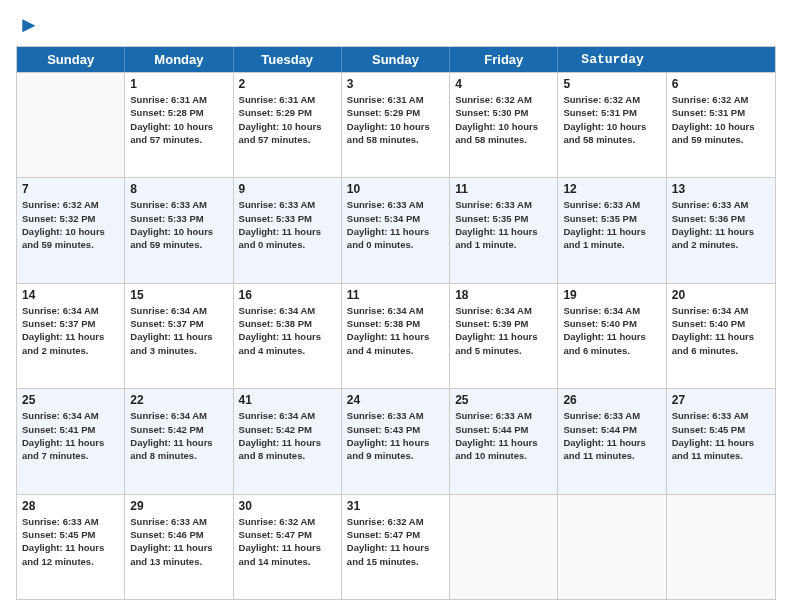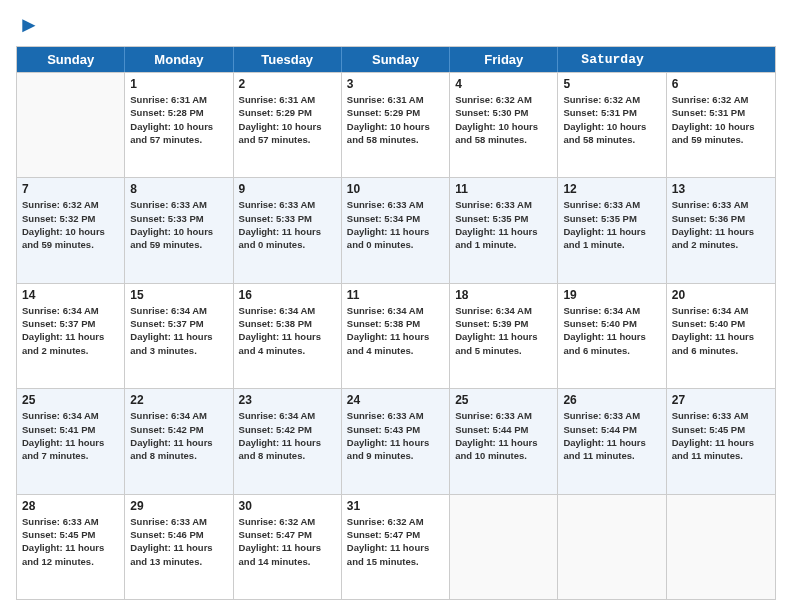--- a/index.html
+++ b/index.html
@@ -302,21 +302,21 @@
 and 7 minutes.</div>
           </div>
           <div class="cal-cell">
             <div class="day-num">22</div>
             <div class="day-info" style="white-space: pre-line;">Sunrise: 6:34 AM
 Sunset: 5:42 PM
 Daylight: 11 hours
 and 8 minutes.</div>
           </div>
           <div class="cal-cell">
-            <div class="day-num">23</div>
+            <div class="day-num">41</div>
             <div class="day-info" style="white-space: pre-line;">Sunrise: 6:34 AM
 Sunset: 5:42 PM
 Daylight: 11 hours
 and 8 minutes.</div>
           </div>
           <div class="cal-cell">
             <div class="day-num">24</div>
             <div class="day-info" style="white-space: pre-line;">Sunrise: 6:33 AM
 Sunset: 5:43 PM
 Daylight: 11 hours

